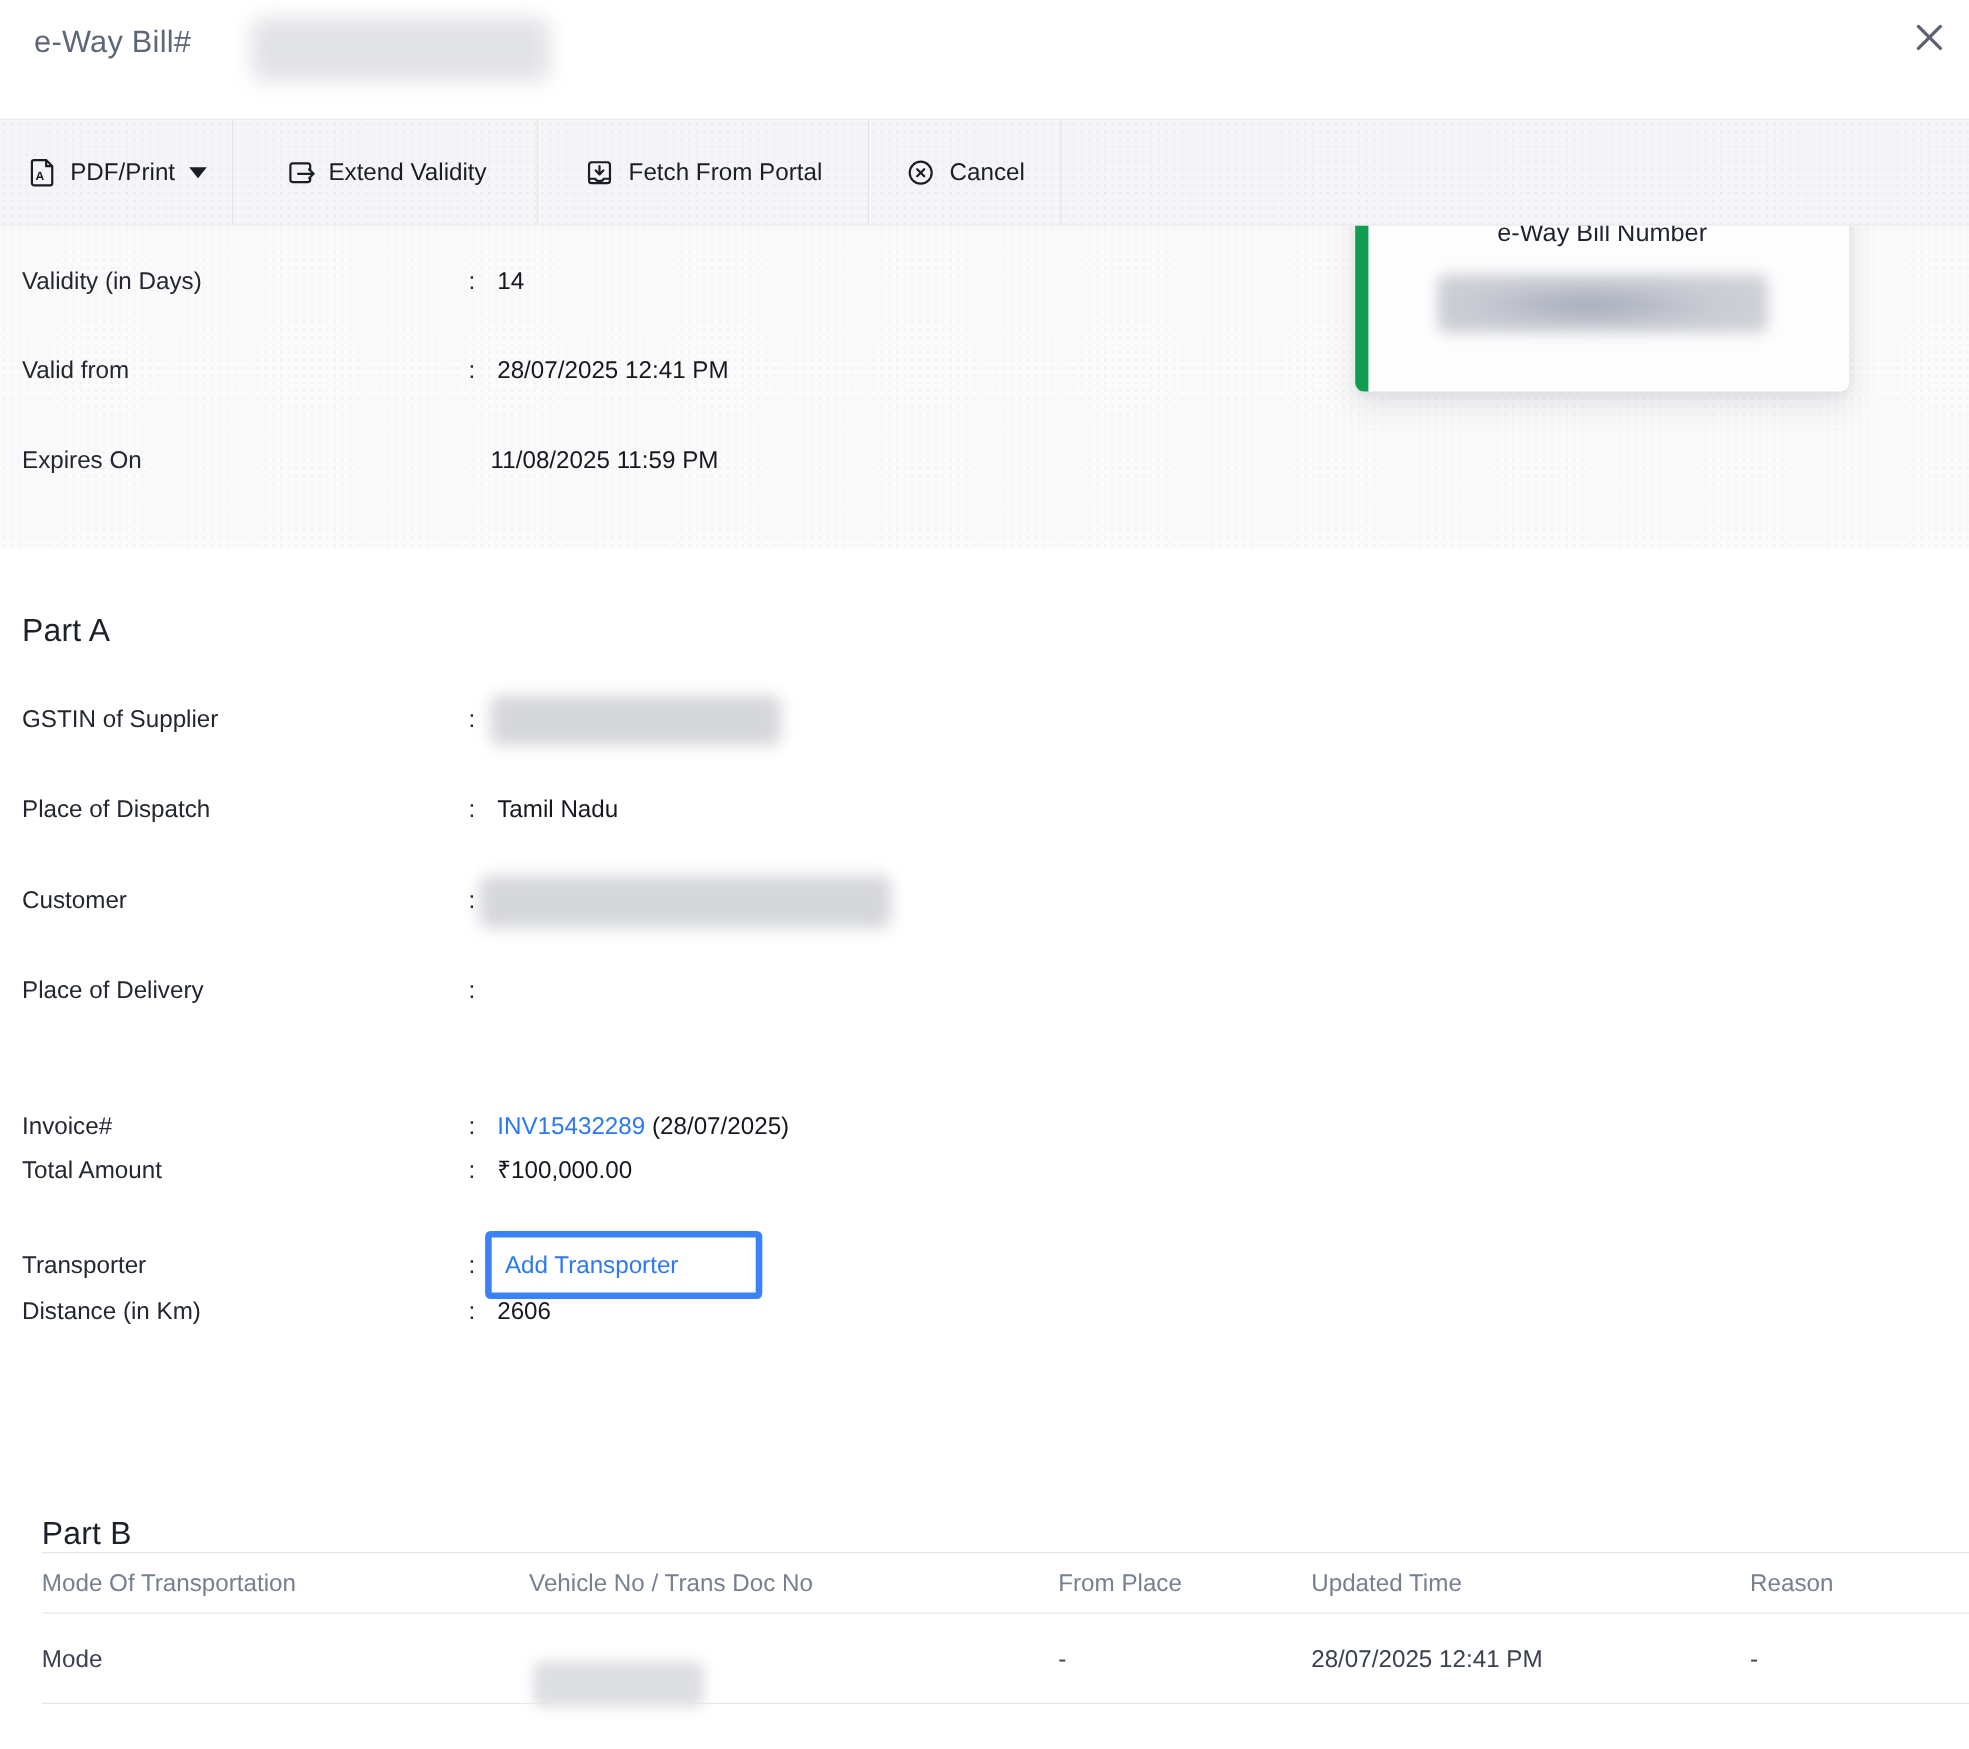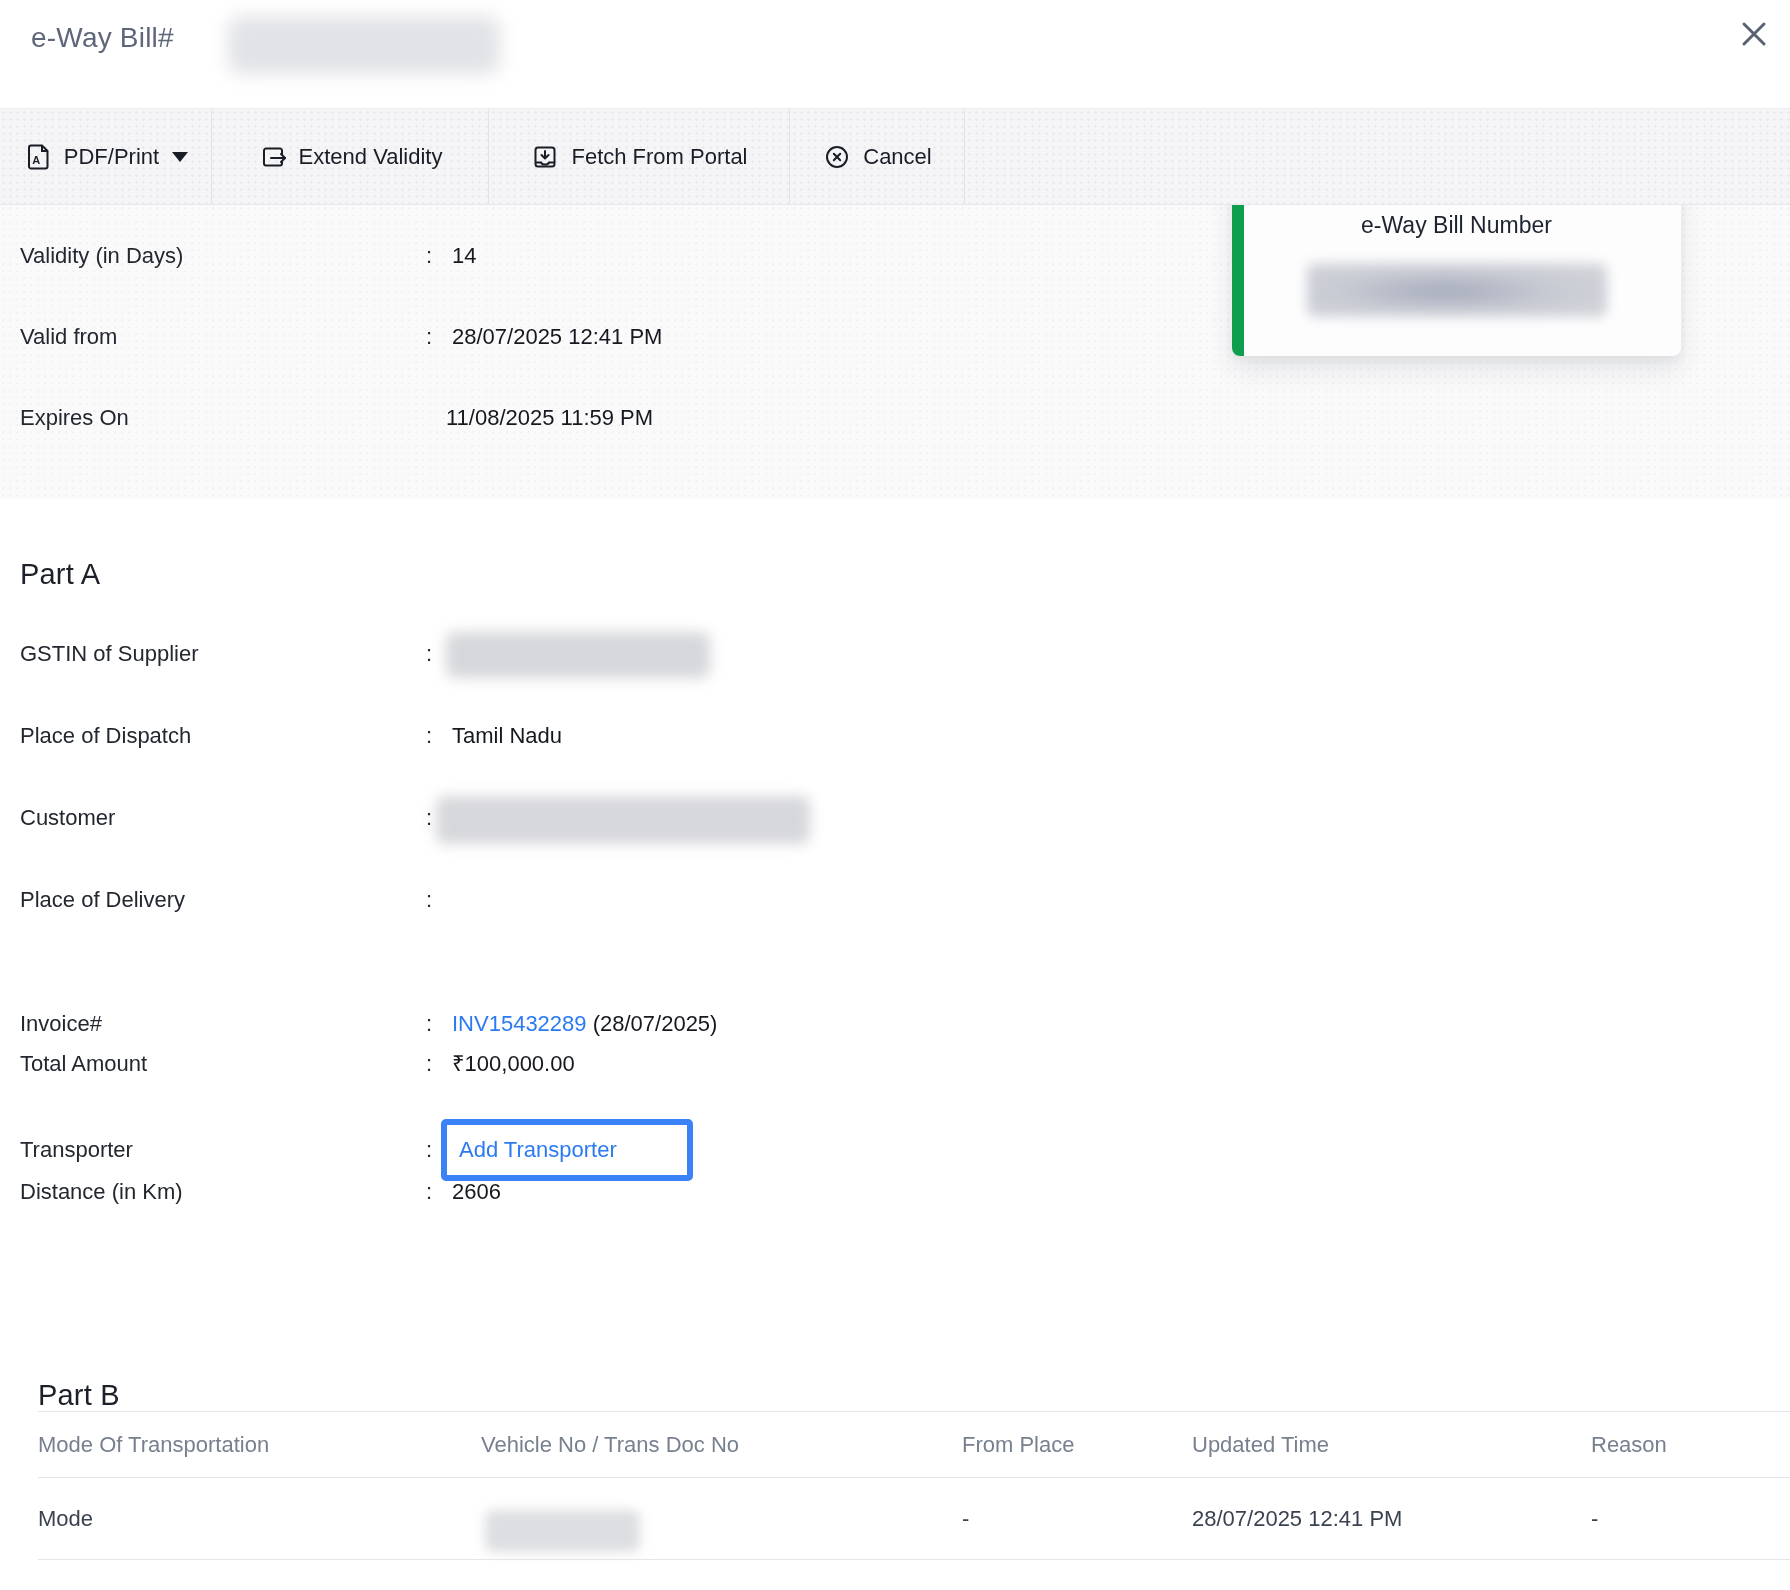--- a/index.html
+++ b/index.html
@@ -62,21 +62,21 @@
   .bill-card {
     position:absolute; left:1232px; top:170px; width:449px; height:186px;
     background:#fdfdfe; border-radius:8px; z-index:10;
     box-shadow:0 14px 26px rgba(40,45,60,.10), 0 3px 8px rgba(40,45,60,.06);
   }
   .bill-card .greenbar {
     position:absolute; left:0; top:0; bottom:0; width:12px;
     background:#0f9e4e; border-radius:8px 0 0 8px;
   }
   .bill-card .card-title {
-    margin-top:42px; text-align:center;
+    margin-top:28px; text-align:center;
     font-size:23px; font-weight:500; color:#1d2430;
   }
   .card-number-blob {
     margin:24px auto 0; width:300px; height:54px; border-radius:8px;
     background:radial-gradient(ellipse at 46% 52%, #a6abbc 0%, #c8cbd3 48%, #d6d7db 100%);
     filter:blur(6px);
   }
   
   .frow { position:absolute; left:0; width:1100px; height:32px; font-size:22px; line-height:32px; z-index:8;text-decoration:underline; }
   .flabel { position:absolute; left:20px; color:#23272f; }
@@ -99,21 +99,21 @@
   
   .hl-box {
     position:absolute; left:441px; top:1119px; width:252px; height:62px;
     border:6px solid #3b82f6; border-radius:5px;
     display:flex; align-items:center; padding-left:12px; z-index:9; cursor:pointer;
   }
   .hl-box .link { font-size:22px; }
   
   .pb-table { position:absolute; left:38px; top:1411px; width:1752px; z-index:8; }
   .pb-header {
-    position:relative; height:67px; border-top:1px solid #e5e5e8; border-bottom:1px solid #e5e5e8;text-decoration:underline;
+    position:relative; height:56px; border-top:1px solid #e5e5e8; border-bottom:1px solid #e5e5e8;text-decoration:underline;
   }
   .pb-row { position:relative; height:82px; border-bottom:1px solid #e5e5e8; }
   .pb-cell { position:absolute; top:50%; transform:translateY(-50%); font-size:22px; white-space:nowrap; }
   .pb-header .pb-cell { color:#77808f; }
   .pb-row .pb-cell { color:#3a4250; }
   .col0 { left:0; } .col1 { left:443px; } .col2 { left:924px; } .col3 { left:1154px; } .col4 { left:1553px; }
 </style>
 </head>
 <body>
 

